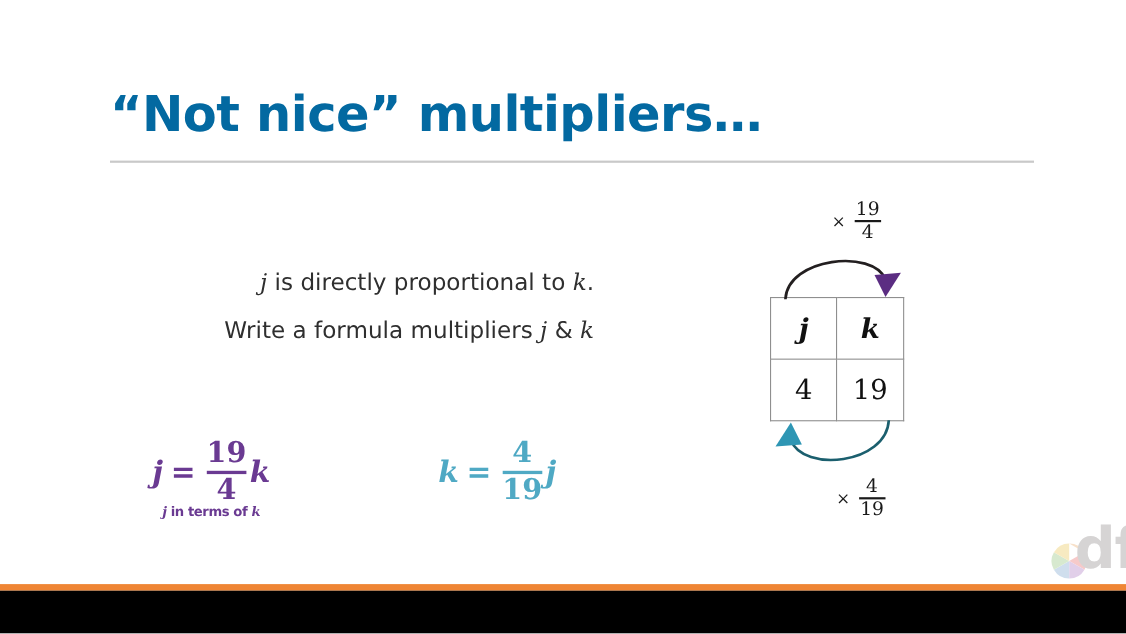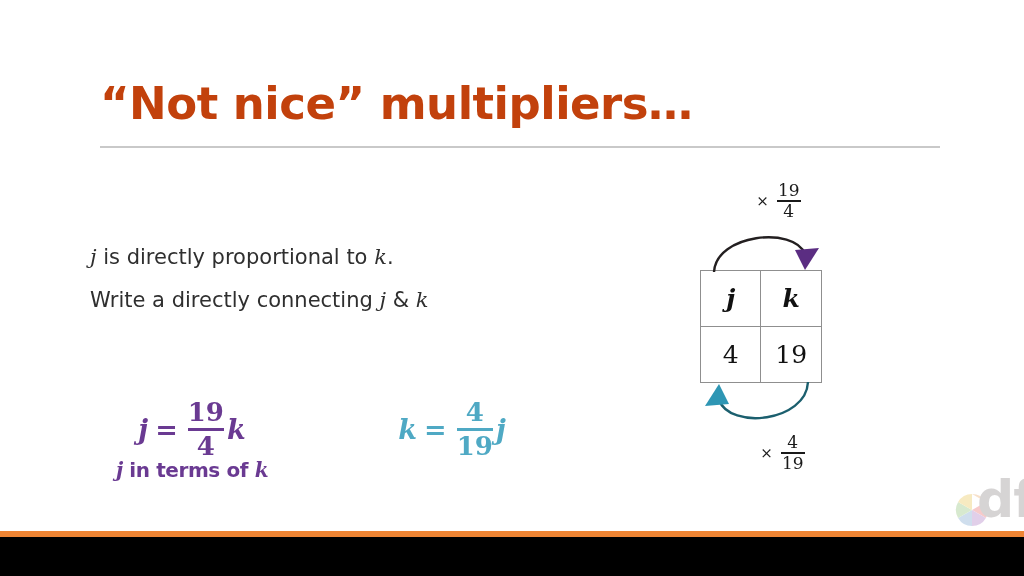--- a/index.html
+++ b/index.html
@@ -33,21 +33,21 @@
     left: 100px; top: 146px;
     width: 840px; height: 2px;
     background: #c9c9c9;
   }
 
   
   .question {
     position: absolute;
     left: 90px; top: 236px;
     width: 450px;
-    text-align: left;
+    text-align: right;
     color: #2f2f2f;
     font-family: "DejaVu Sans", sans-serif;
     font-size: 21px;
     line-height: 43px;
   }
   .question .line { white-space: nowrap; }
   .mi {
     font-family: "DejaVu Serif", serif;
     font-style: italic;
     font-size: 21px;
@@ -97,21 +97,21 @@
     width: 100%;
     min-width: 34px;
     height: 3px;
     background: currentColor;
     margin: 2px 0;
   }
   .frac .den { font-size: 26px; }
   .caption {
     font-family: "DejaVu Sans", sans-serif;
     font-weight: bold;
-    font-size: 20px;
+    font-size: 12px;
     letter-spacing: -0.4px;
     margin-top: -2px;
     white-space: nowrap;
   }
   .caption .cv { font-family: "DejaVu Serif", serif; font-style: italic; font-weight: bold; }
 
   
   .diagram {
     position: absolute;
     left: 672px; top: 172px;
@@ -197,29 +197,29 @@
     left: 0; top: 537px;
     width: 1024px; height: 39px;
     background: #000000;
   }
 </style>
 </head>
 <body>
 
 <div class="slide">
 
-  <div class="title" style="color: #c2410c;">“Not nice” multipliers…</div>
+  <div class="title" style="color: #0369a1;">“Not nice” multipliers…</div>
   <div class="title-rule" style="background: rgb(201, 201, 201);"></div>
 
   <div class="question">
     <div class="line">
       <span class="mi">j</span><span> is directly proportional to </span><span class="mi">k</span><span>.</span>
     </div>
     <div class="line">
-      <span>Write a directly connecting </span><span class="mi">j</span><span> &amp; </span><span class="mi">k</span>
+      <span>Write a formula multipliers </span><span class="mi">j</span><span> &amp; </span><span class="mi">k</span>
     </div>
   </div>
 
   <div class="answer answer-purple" style="color: rgb(106, 58, 146);">
     <div class="formula">
       <span class="var">j</span>
       <span class="eq">=</span>
       <span class="frac">
         <span class="num">19</span>
         <span class="bar"></span>

